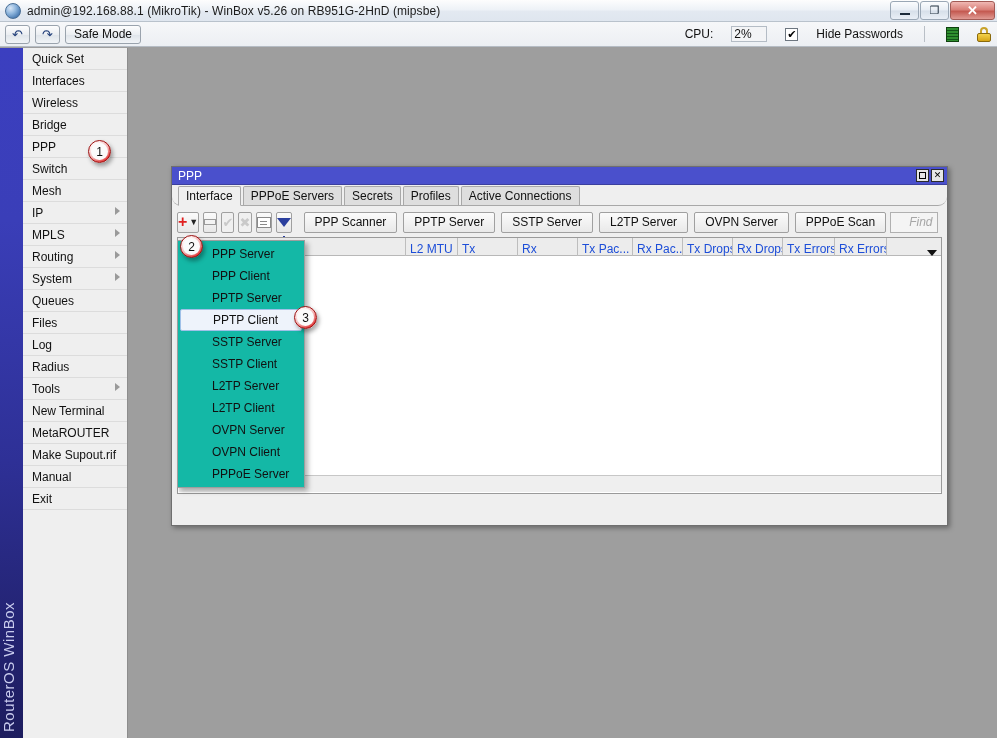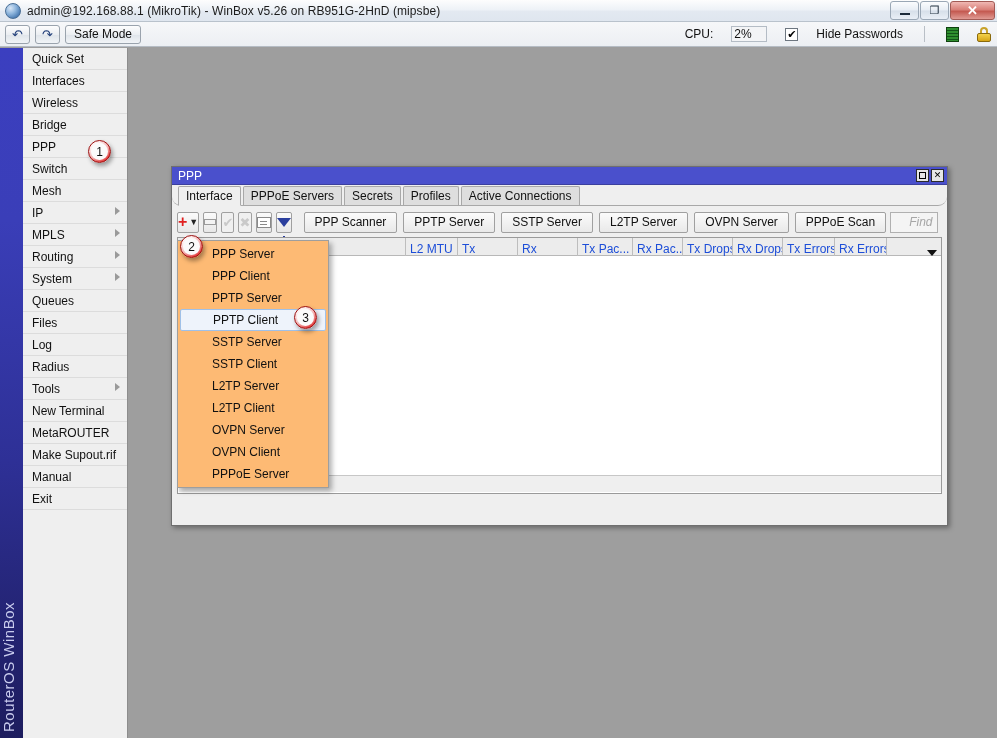--- a/index.html
+++ b/index.html
@@ -223,22 +223,22 @@
 
   #ppp-status {
     position: absolute; left: 1px; bottom: 1px; width: 775px; height: 17px;
     display: flex; align-items: center; padding-left: 5px;
     font-size: 12px; color: #111;
     background: #efefef; border-top: 1px solid #c7c7c7;
   }
 
   
   #dropdown {
-    position: absolute; left: 177px; top: 240px; width: 152px;
-    background: #fdba74;
+    position: absolute; left: 177px; top: 240px; width: 128px;
+    background: #14b8a6;
     border: 1px solid #9e9e9e;
     box-shadow: 3px 3px 5px rgba(0,0,0,0.30);
     padding: 2px 0;
   }
   .dd-item {
     height: 22px; display: flex; align-items: center; padding-left: 34px;
     font-size: 12px; color: #111; white-space: nowrap;
   }
   .dd-item.selected {
     background: #eef3fb;

